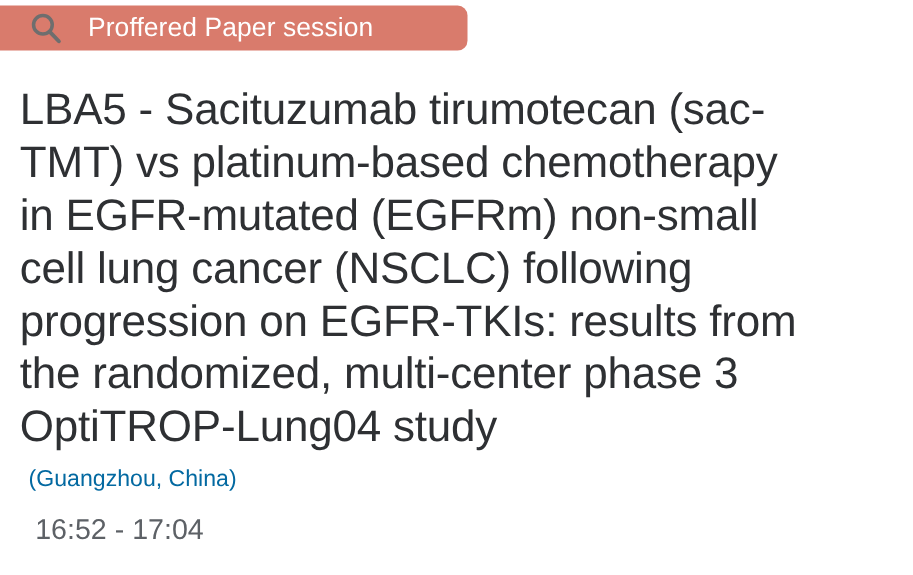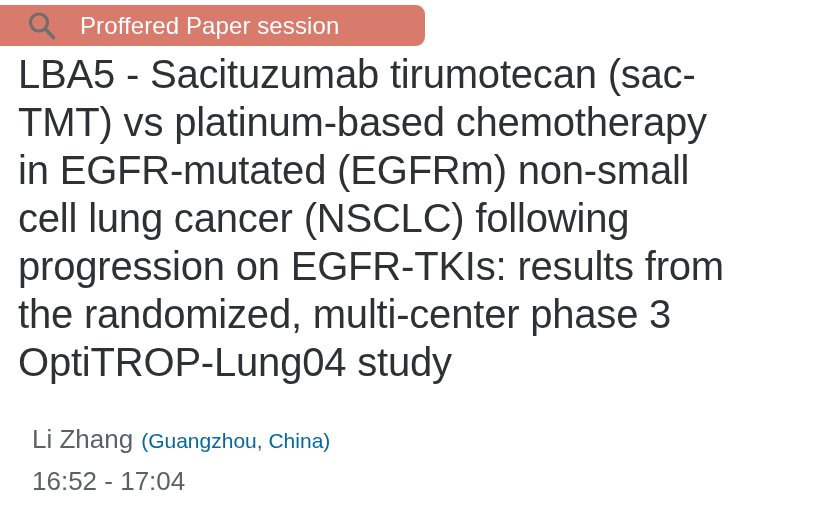--- a/index.html
+++ b/index.html
@@ -61,21 +61,21 @@
     pointer-events: auto;
   }
   .magnifier-overlay svg {
     display: block;
   }
 
   
   .session-title {
     position: absolute;
     left: 18px;
-    top: 50px;
+    top: 76px;
     width: 800px;
     color: #2e3033;
     font-size: 40px;
     line-height: 48px;
     font-weight: 400;
     letter-spacing: -0.2px;
     white-space: pre-line;
   }
 
   
@@ -136,21 +136,20 @@
 TMT) vs platinum-based chemotherapy
 in EGFR-mutated (EGFRm) non-small
 cell lung cancer (NSCLC) following
 progression on EGFR-TKIs: results from
 the randomized, multi-center phase 3
 OptiTROP-Lung04 study</div>
 
   <div class="meta-block">
 
     <div class="meta-row meta-row-speakers">
-      <span class="meta-value">Li Zhang</span>
       <span class="meta-value-sub">(Guangzhou, China)</span>
     </div>
 
     <div class="meta-row meta-row-time">
       <span class="meta-value">16:52 - 17:04</span>
     </div>
 
   </div>
 
 </div>

